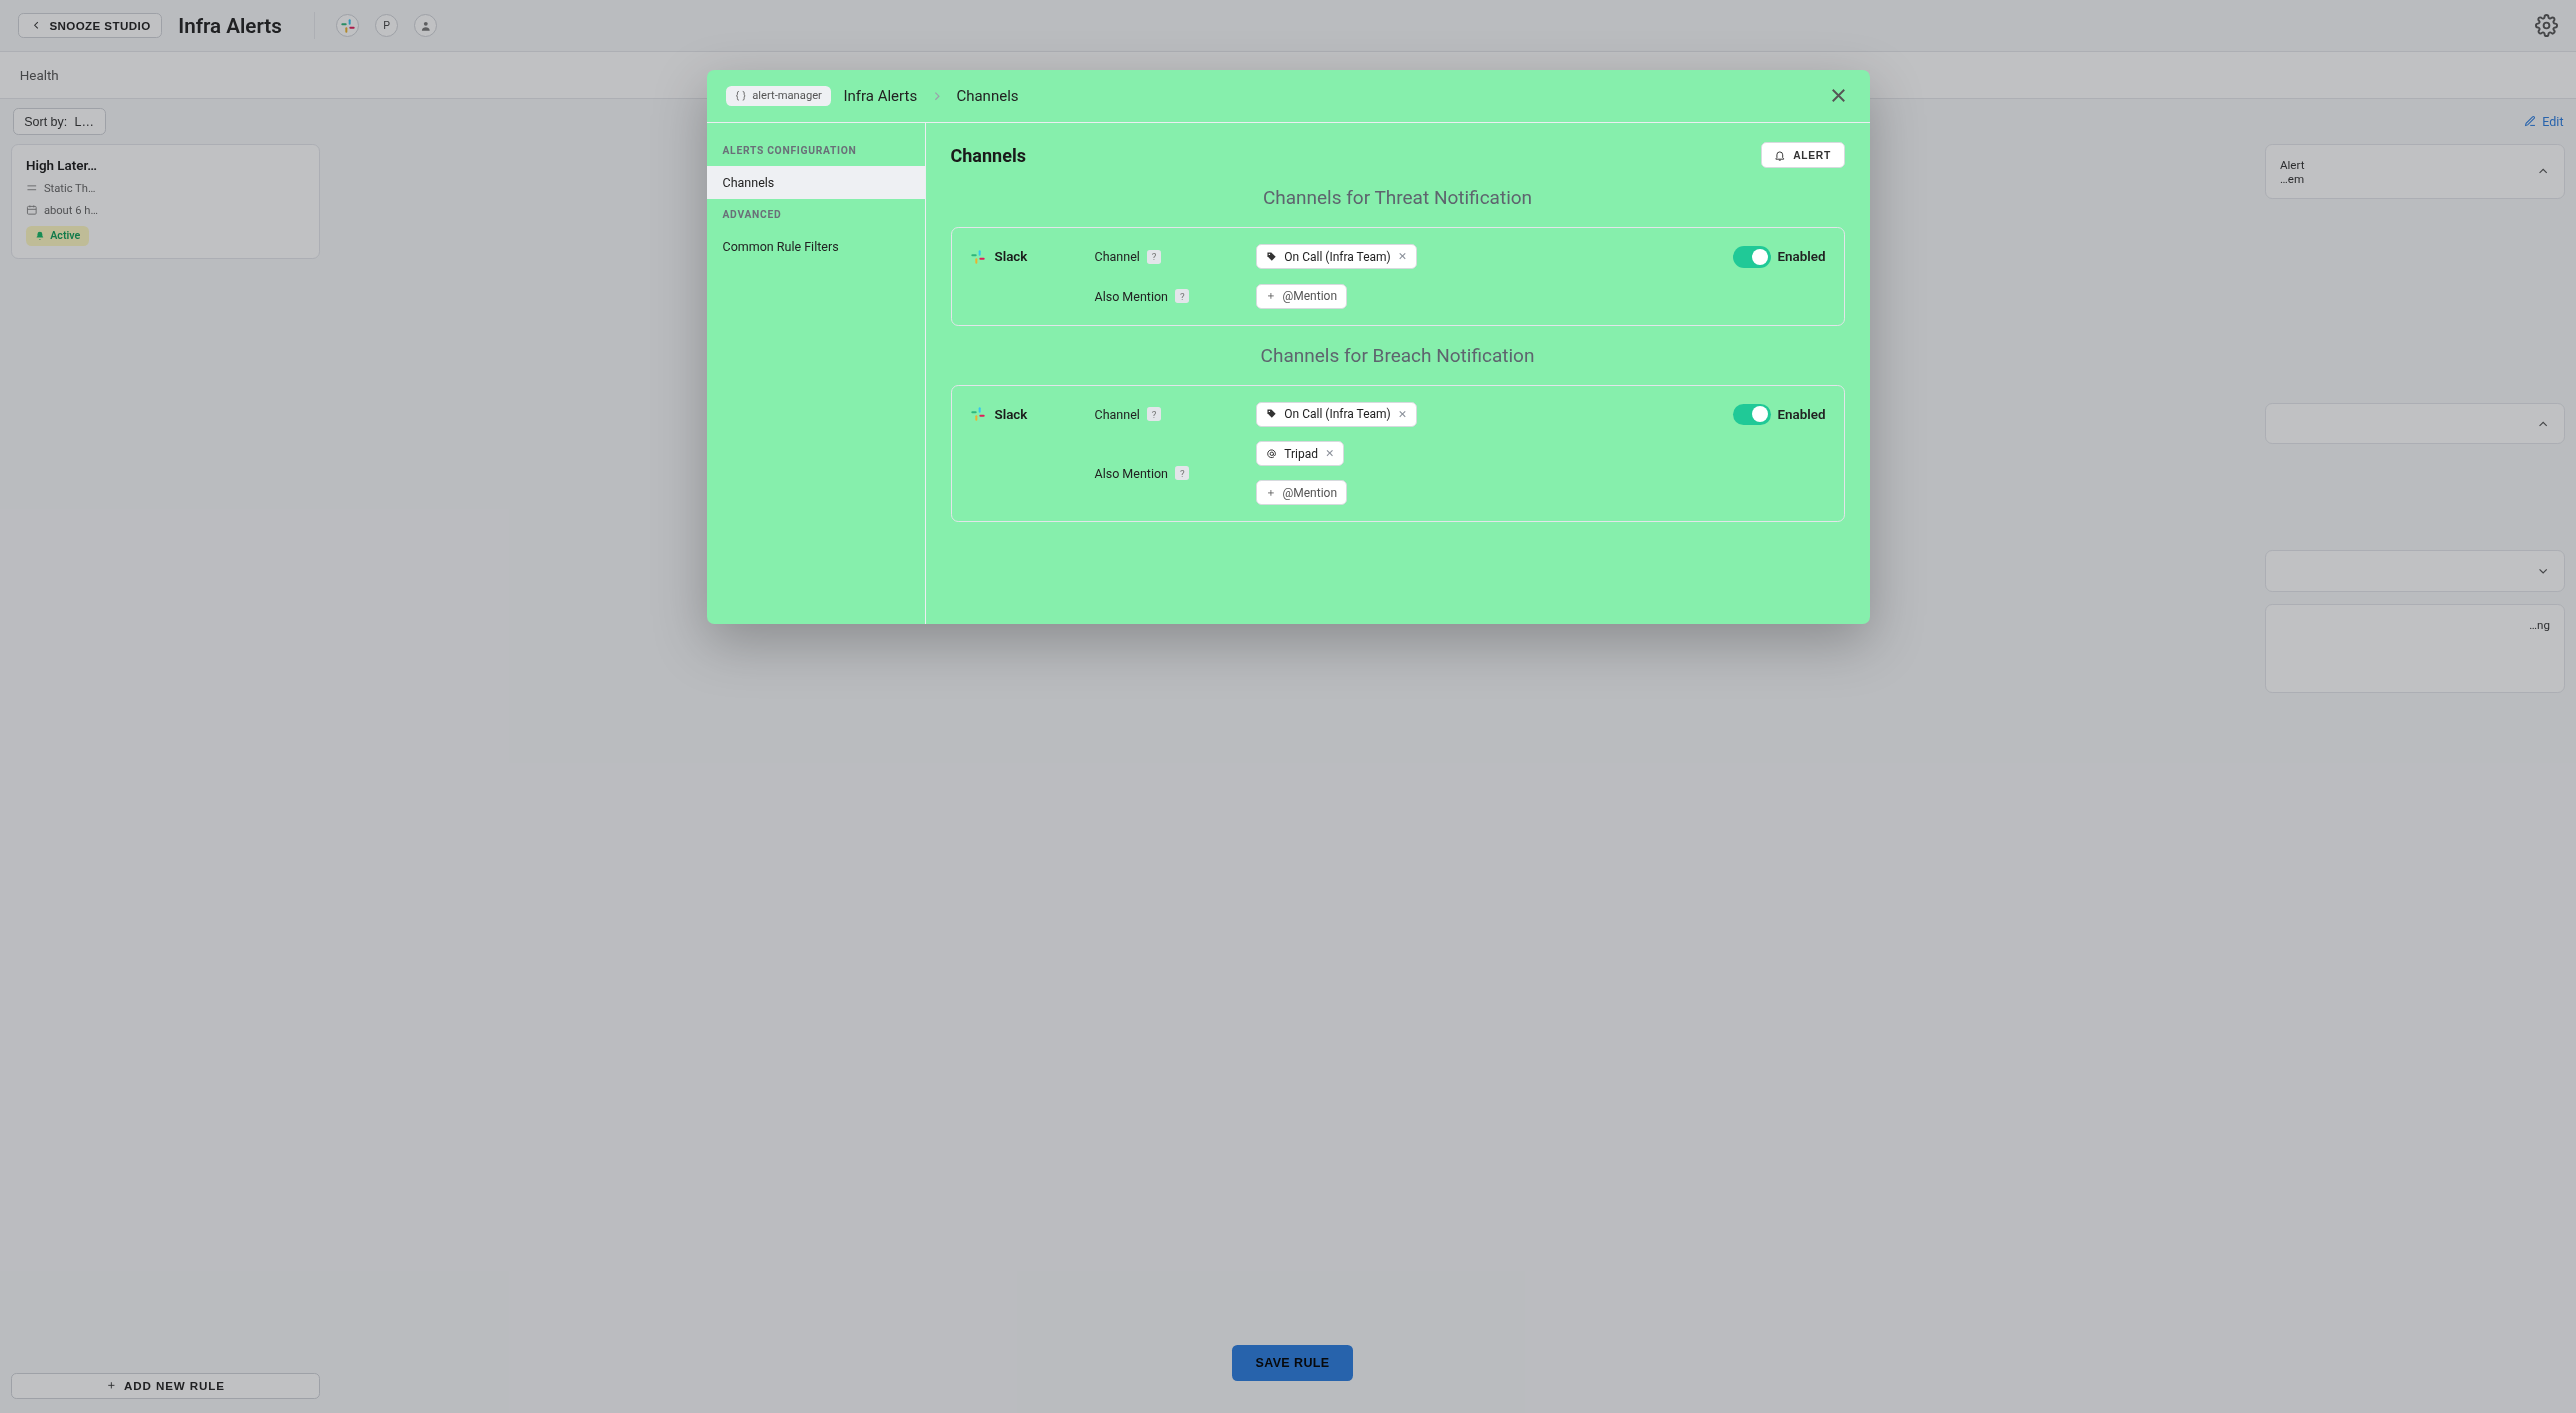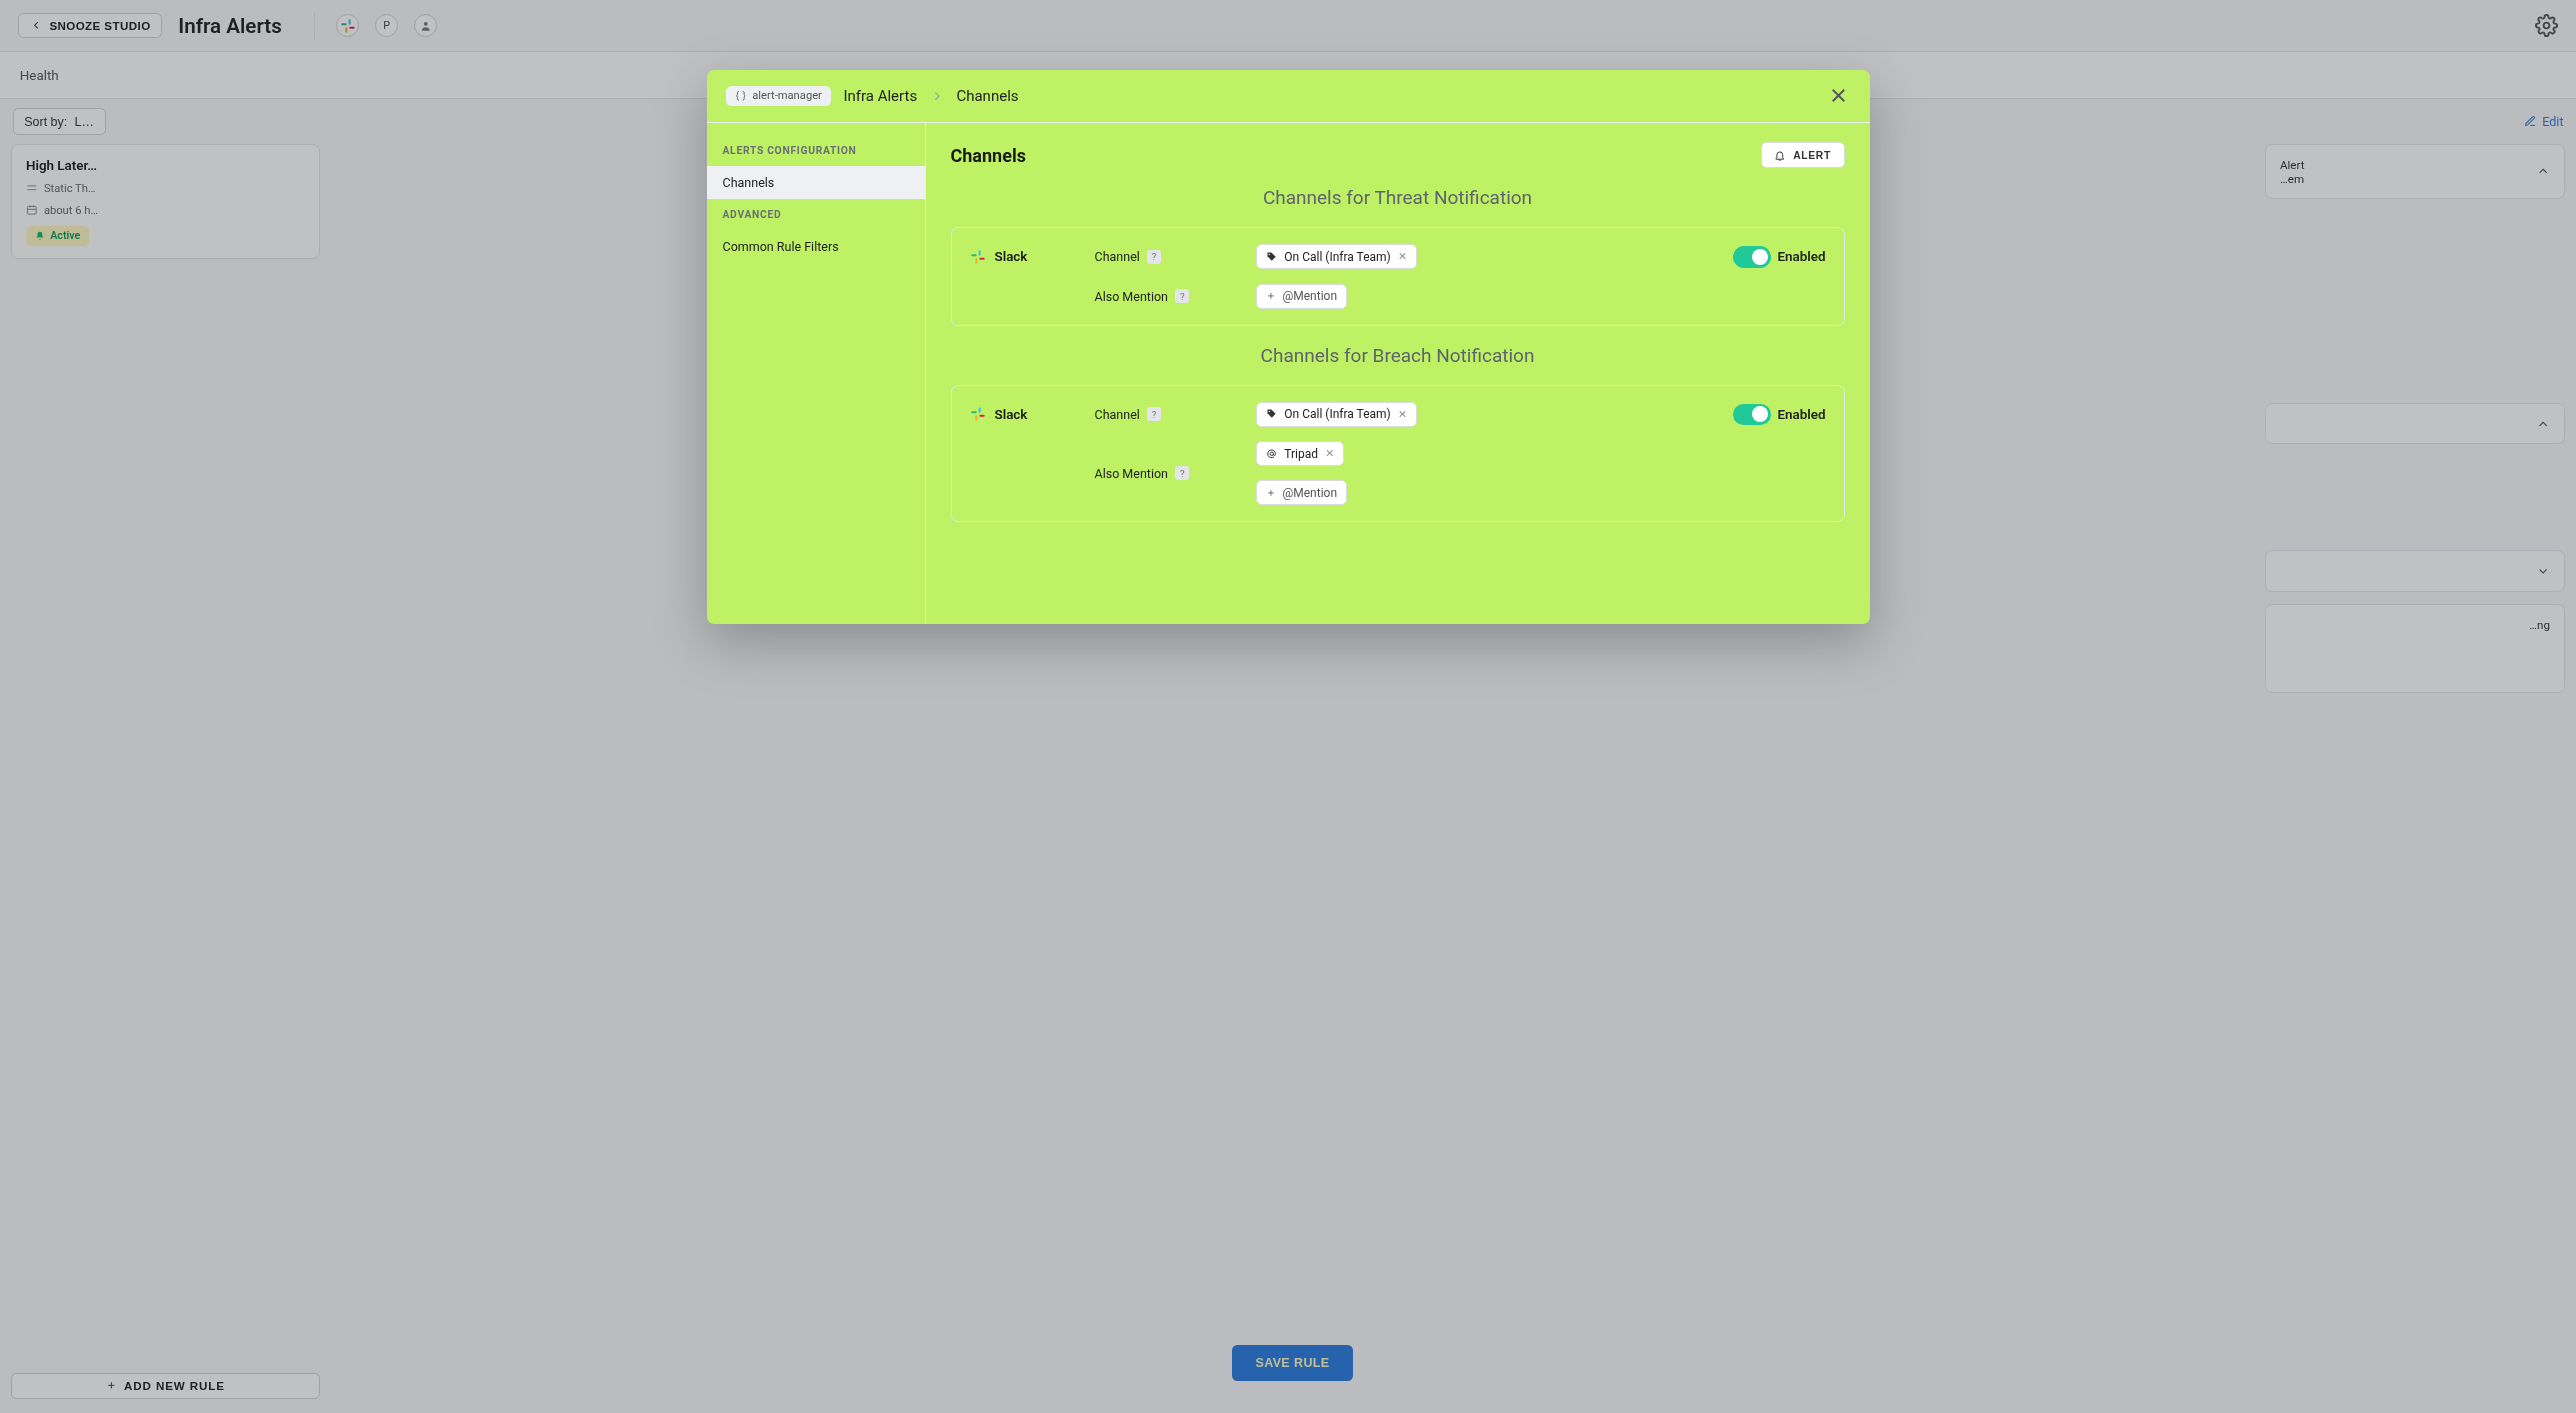--- a/index.html
+++ b/index.html
@@ -32,29 +32,29 @@
 .card { background:#fff; border:0.9px solid #e3e5ea; border-radius:7.2px; padding:12.5px 14.3px; }
 .rule-card { display:flex; flex-direction:column; gap:9px;}
 .rule-title { font-size:13.4px; font-weight:600; white-space:nowrap; overflow:hidden; text-overflow:ellipsis;}
 .rule-line  { font-size:11.2px; color:#666; display:flex; align-items:center; gap:6.3px;}
 .badge-active { display:inline-flex; align-items:center; gap:5.4px; background:#fef9c3; color:#0f9d58; font-size:10.7px; font-weight:600; padding:3.6px 9px; border-radius:5.4px;}
 
 .add-rule { margin-top:auto; margin-bottom:14.3px;}
 .add-rule .btn-outline { width:100%; justify-content:center; letter-spacing:0.9px;}
 
 .save-wrap { margin-top:auto; display:flex; justify-content:center; padding:14.3px 0;}
-.save-btn { background:#2b7de0; color:#fef9c3; border:none; border-radius:5.4px; padding:10.7px 23px; font-size:12.5px; font-weight:700; letter-spacing:0.4px; cursor:pointer;}
+.save-btn { background:#2b7de0; color:#000000; border:none; border-radius:5.4px; padding:10.7px 23px; font-size:12.5px; font-weight:700; letter-spacing:0.4px; cursor:pointer;}
 
 .right-row { display:flex; align-items:center; justify-content:space-between;}
 .right-text { font-size:11.6px; color:#333; }
 .chev { color:#555; }
 
 
 .scrim { position:absolute; inset:0; background:rgba(30,34,40,.28); display:flex; align-items:flex-start; justify-content:center; padding-top:70px;}
-.modal { width:1163px; max-width:92vw; background:#bef264; border-radius:7.2px; box-shadow:0 18px 54px rgba(0,0,0,.25); display:flex; flex-direction:column; overflow:hidden;}
+.modal { width:1163px; max-width:92vw; background:#86efac; border-radius:7.2px; box-shadow:0 18px 54px rgba(0,0,0,.25); display:flex; flex-direction:column; overflow:hidden;}
 
 .modal-top { display:flex; align-items:center; padding:14.3px 19.7px; gap:12.5px; border-bottom:0.9px solid #eceef2;}
 .pill { background:#eef0f3; border-radius:5.4px; padding:3.6px 9px; font-size:11.2px; color:#555; display:flex; align-items:center; gap:5.4px;}
 .crumb { font-size:15px; color:#222; }
 .crumb-sep { color:#9aa0aa; }
 .close-x { margin-left:auto; width:23px; height:23px; color:#555; cursor:pointer;}
 
 .modal-body { display:flex; min-height:501px;}
 .modal-side { width:219px; border-right:0.9px solid #eceef2; padding-top:12.5px;}
 .side-head { font-size:10.3px; letter-spacing:0.7px; font-weight:700; color:#6a6f78; padding:9px 16px;}

